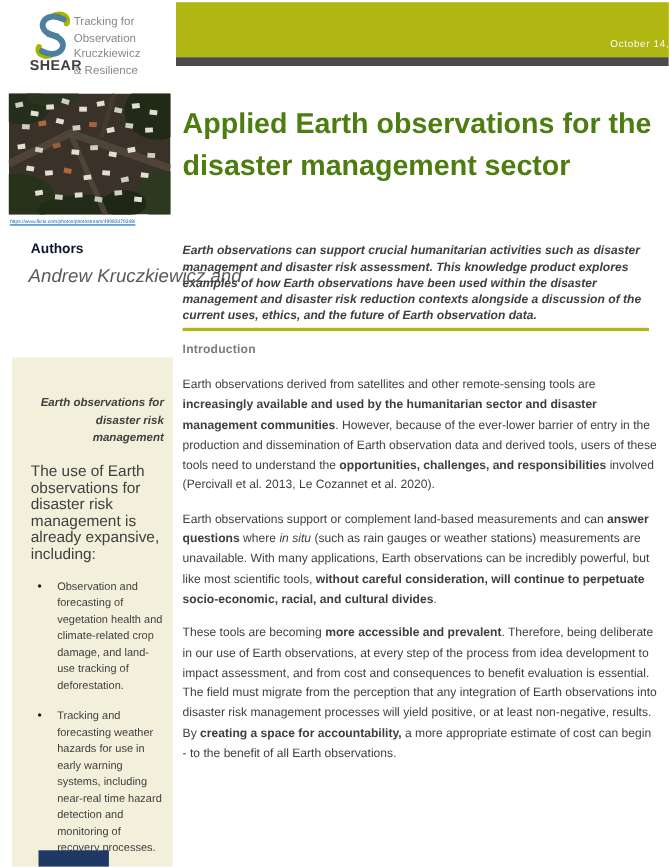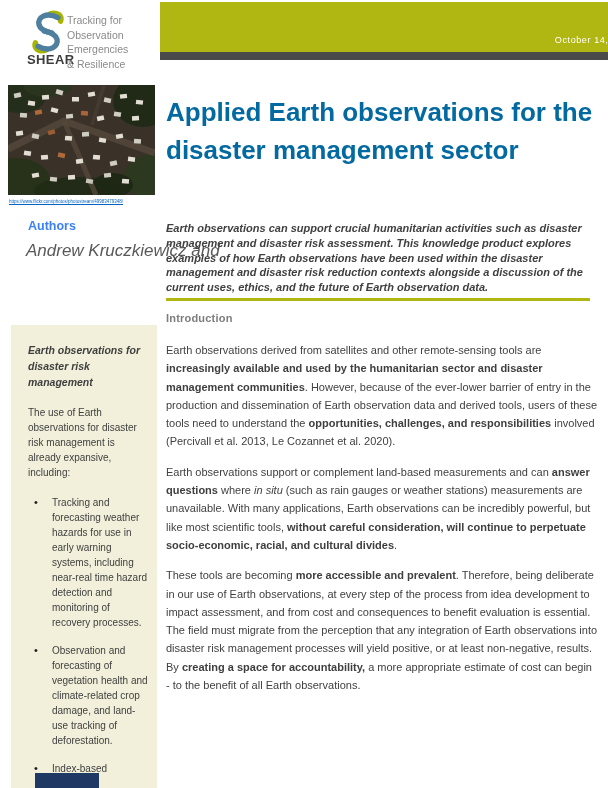--- a/index.html
+++ b/index.html
@@ -10,35 +10,35 @@
   
   .banner{position:absolute;left:160px;top:2px;width:492px;height:50px;background:#b1b712;}
   .banner-date{position:absolute;right:18px;bottom:7px;color:#ffffff;font-size:9px;letter-spacing:.6px;}
   .bar{position:absolute;left:160px;top:52px;width:448px;height:8px;background:#4a4a4a;}
   .logo-icon{position:absolute;left:30px;top:10px;}
   .logo-acronym{position:absolute;left:27px;top:52px;font-size:13px;font-weight:bold;color:#3d3d3d;letter-spacing:.4px;}
   .logo-tagline{position:absolute;left:67px;top:13px;font-size:10.5px;color:#8a8a8a;line-height:14.5px;}
   
   .photo{position:absolute;left:8px;top:85px;width:147px;height:110px;display:block;}
   .credit{position:absolute;left:9px;top:199px;font-size:4.5px;color:#0563c1;text-decoration:underline;white-space:nowrap;}
-  .authors-h{position:absolute;left:28px;top:219px;font-size:12.5px;font-weight:bold;color:#3b82f6;}
+  .authors-h{position:absolute;left:28px;top:219px;font-size:12.5px;font-weight:bold;color:#0f172a;}
   .authors{position:absolute;left:26px;top:238px;font-size:17px;font-style:italic;color:#595959;}
   .authors div{height:25px;line-height:25px;}
   
-  .title{position:absolute;left:166px;top:93px;width:436px;font-size:26px;line-height:38px;font-weight:bold;color:#0369a1;}
+  .title{position:absolute;left:166px;top:93px;width:436px;font-size:26px;line-height:38px;font-weight:bold;color:#4d7c0f;}
   .abstract{position:absolute;left:166px;top:221px;width:430px;font-size:11px;line-height:14.8px;font-weight:bold;font-style:italic;color:#404040;}
   .rule{position:absolute;left:166px;top:298px;width:424px;height:3px;background:#b1b712;}
   
   .section-h{position:absolute;left:166px;top:312px;font-size:11px;font-weight:bold;color:#7d7d7d;letter-spacing:.2px;}
   .main-text{position:absolute;left:166px;top:341px;width:432px;font-size:11px;line-height:18.3px;color:#3f3f3f;}
   .main-text p{margin:0 0 12px 0;}
   
   .sidebar{position:absolute;left:11px;top:325px;width:146px;height:463px;background:#f2f0da;box-sizing:border-box;padding:17px 8px 0 17px;color:#404040;}
-  .sidebar-h{font-size:10.5px;font-weight:bold;font-style:italic;line-height:16px;margin:0 0 15px 0;}
-  .sidebar-intro{font-size:10px;line-height:15px;margin:10px 0 15px 0;}
+  .sidebar-h{font-size:10.5px;font-weight:bold;font-style:italic;line-height:16px;margin:16px 0 15px 0;text-align:right;}
+  .sidebar-intro{font-size:14px;line-height:15px;margin:10px 0 15px 0;}
   .sidebar ul{list-style:none;margin:0;padding:0;}
   .sidebar li{position:relative;padding-left:24px;margin-bottom:13px;font-size:10px;line-height:15px;}
   .sidebar li::before{content:"\2022";position:absolute;left:6px;top:0;font-size:11px;color:#1a1a1a;}
   .navy-box{position:absolute;left:35px;top:773px;width:64px;height:15px;background:#1f3864;}
 </style>
 </head>
 <body>
 
 <div class="banner">
   <span class="banner-date">October 14, 2021</span>
@@ -50,21 +50,21 @@
     <path d="M22 4 C 30 1, 36 6, 34 12" stroke="#a9b400" stroke-width="6" fill="none" stroke-linecap="round"></path>
     <path d="M31 8 C 18 1, 8 8, 10 16 C 12 23, 20 24, 24 25" stroke="#4e7f9e" stroke-width="6" fill="none" stroke-linecap="round"></path>
     <path d="M18 44 C 10 47, 4 42, 6 36" stroke="#a9b400" stroke-width="6" fill="none" stroke-linecap="round"></path>
     <path d="M9 40 C 22 47, 32 40, 30 32 C 28 25, 20 24, 16 23" stroke="#4e7f9e" stroke-width="6" fill="none" stroke-linecap="round"></path>
   </svg>
 </span>
 <div class="logo-acronym">SHEAR</div>
 <div class="logo-tagline">
   <div>Tracking for</div>
   <div>Observation</div>
-  <div>Emergencies</div>
+  <div>Kruczkiewicz</div>
   <div>&amp; Resilience</div>
 </div>
 
 <svg class="photo" viewBox="0 0 147 110" preserveAspectRatio="none">
   <rect width="147" height="110" fill="#3a3128"></rect>
   <g id="veg">
       <ellipse cx="12" cy="12" rx="26" ry="16" fill="#232f18" opacity="0.9"></ellipse>
       <ellipse cx="135" cy="16" rx="30" ry="26" fill="#1f2a15" opacity="0.9"></ellipse>
       <ellipse cx="8" cy="95" rx="34" ry="22" fill="#27331a" opacity="0.9"></ellipse>
       <ellipse cx="70" cy="106" rx="44" ry="14" fill="#202b15" opacity="0.9"></ellipse>
@@ -131,20 +131,20 @@
 <div class="main-text">
   <p><span>Earth observations derived from satellites and other remote-sensing tools are </span><span style="font-weight: bold;">increasingly available and used by the humanitarian sector and disaster management communities</span><span>. However, because of the ever-lower barrier of entry in the production and dissemination of Earth observation data and derived tools, users of these tools need to understand the </span><span style="font-weight: bold;">opportunities, challenges, and responsibilities</span><span> involved (Percivall et al. 2013, Le Cozannet et al. 2020).</span></p>
   <p><span>Earth observations support or complement land-based measurements and can </span><span style="font-weight: bold;">answer questions</span><span> where </span><span style="font-style: italic;">in situ</span><span> (such as rain gauges or weather stations) measurements are unavailable. With many applications, Earth observations can be incredibly powerful, but like most scientific tools, </span><span style="font-weight: bold;">without careful consideration, will continue to perpetuate socio-economic, racial, and cultural divides</span><span>.</span></p>
   <p><span>These tools are becoming </span><span style="font-weight: bold;">more accessible and prevalent</span><span>. Therefore, being deliberate in our use of Earth observations, at every step of the process from idea development to impact assessment, and from cost and consequences to benefit evaluation is essential. The field must migrate from the perception that any integration of Earth observations into disaster risk management processes will yield positive, or at least non-negative, results. By </span><span style="font-weight: bold;">creating a space for accountability,</span><span> a more appropriate estimate of cost can begin - to the benefit of all Earth observations.</span></p>
 </div>
 
 <div class="sidebar">
   <div class="sidebar-h">Earth observations for disaster risk management</div>
   <div class="sidebar-intro">The use of Earth observations for disaster risk management is already expansive, including:</div>
   <ul>
+    <li><span>Observation and forecasting of vegetation health and climate-related crop damage, and land-use tracking of deforestation.</span></li>
     <li><span>Tracking and forecasting weather hazards for use in early warning systems, including near-real time hazard detection and monitoring of recovery processes.</span></li>
-    <li><span>Observation and forecasting of vegetation health and climate-related crop damage, and land-use tracking of deforestation.</span></li>
     <li><span>Index-based insurance.</span></li>
 
   </ul>
 </div>
 
 <div class="navy-box"></div>
 
 </body></html>

